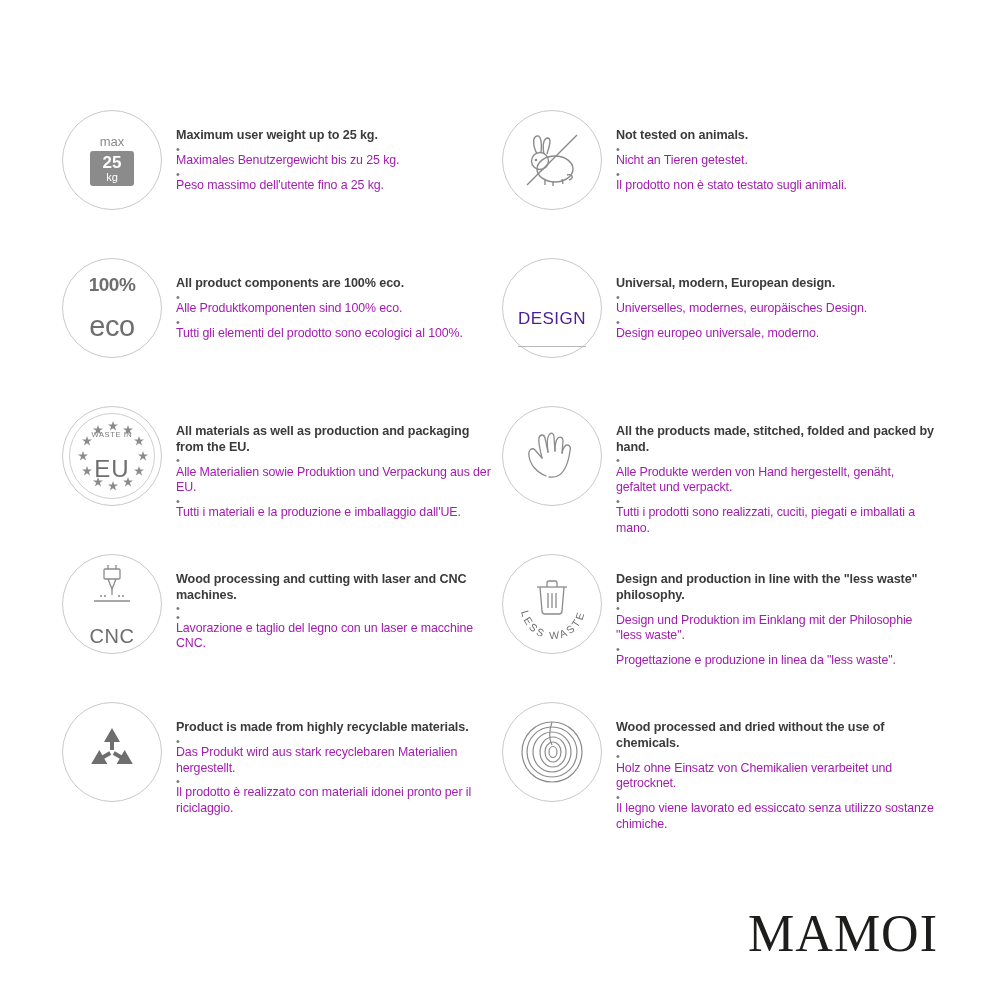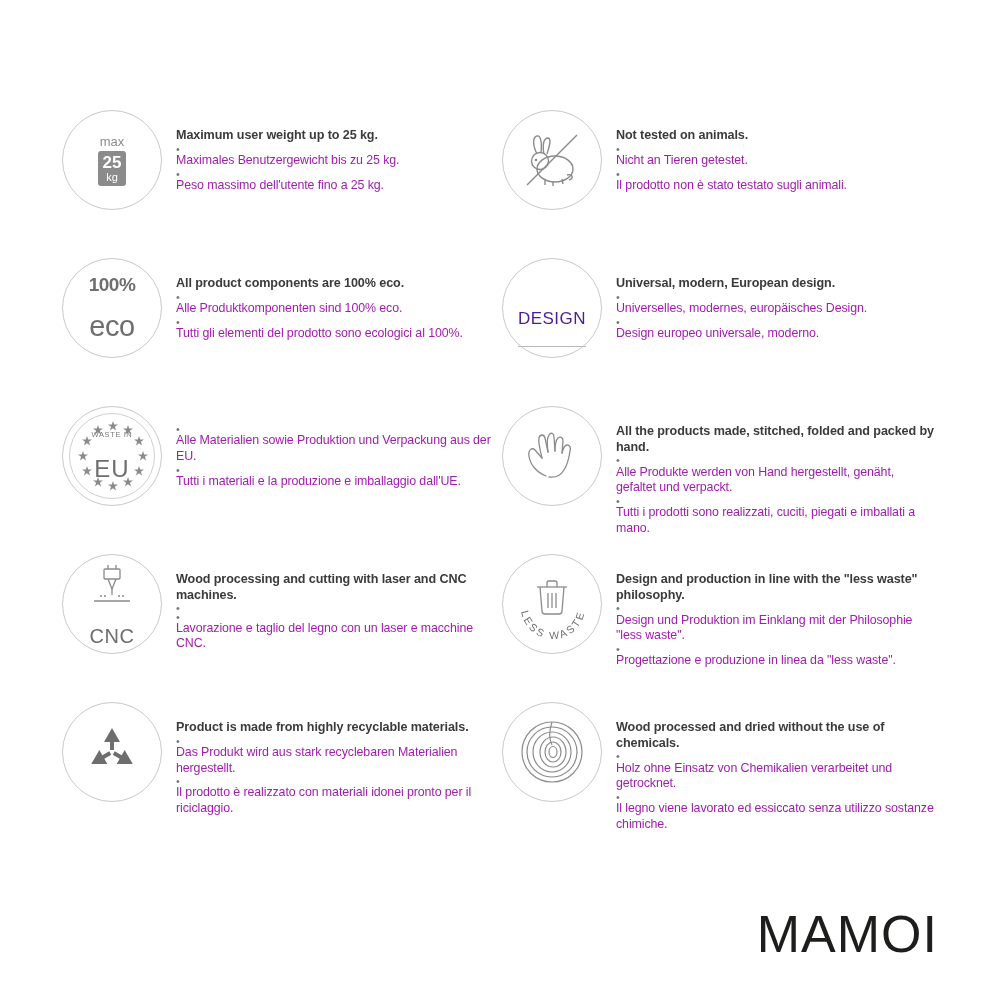--- a/index.html
+++ b/index.html
@@ -77,38 +77,38 @@
     margin: 2px 0 1px 0;
   }
   .logo {
     position: absolute;
     right: 62px;
     bottom: 40px;
     display: flex;
     align-items: flex-end;
   }
   .logo-text {
-    font-family: Liberation Sans, sans-serif;
+    font-family: Liberation Serif, serif;
     font-size: 52px;
     letter-spacing: 1px;
     color: #1d1d1b;
     font-weight: 500;
     line-height: 1;
   }
   
   .weight-max {
     font-size: 13px;
     color: #8b8b8b;
     text-align: center;
     line-height: 1;
     margin-bottom: 3px;
     font-family: "Liberation Sans", sans-serif;
   }
   .weight-box {
-    width: 28px;
+    width: 44px;
     height: 35px;
     background: #8b8b8b;
     border-radius: 3px;
     color: #fff;
     display: flex;
     flex-direction: column;
     align-items: center;
     justify-content: center;
     line-height: 1;
   }
@@ -267,20 +267,21 @@
             <polygon points="24,29 25.2,32.6 29,32.6 25.9,34.8 27.1,38.4 24,36.2 20.9,38.4 22.1,34.8 19,32.6 22.8,32.6"></polygon>
             <polygon points="35,18 36.2,21.6 40,21.6 36.9,23.8 38.1,27.4 35,25.2 31.9,27.4 33.1,23.8 30,21.6 33.8,21.6"></polygon>
           </g>
         </svg>
         <div class="center-col" style="position:relative;">
           <div class="eu-made">WASTE IN</div>
           <div class="eu-word">EU</div>
         </div>
       </div>
       <div class="texts">
+        <p class="t-en">All materials as well as production and packaging from the EU.</p>
         <span class="dot">•</span>
         <p class="t-line">Alle Materialien sowie Produktion und Verpackung aus der EU.</p>
         <span class="dot">•</span>
         <p class="t-line">Tutti i materiali e la produzione e imballaggio dall'UE.</p>
       </div>
     </div>
 
     <div class="feature">
       <div class="badge">
         <svg width="72" height="72" viewBox="0 0 72 72" fill="none" stroke="#8b8b8b" stroke-width="1.3" stroke-linecap="round">

